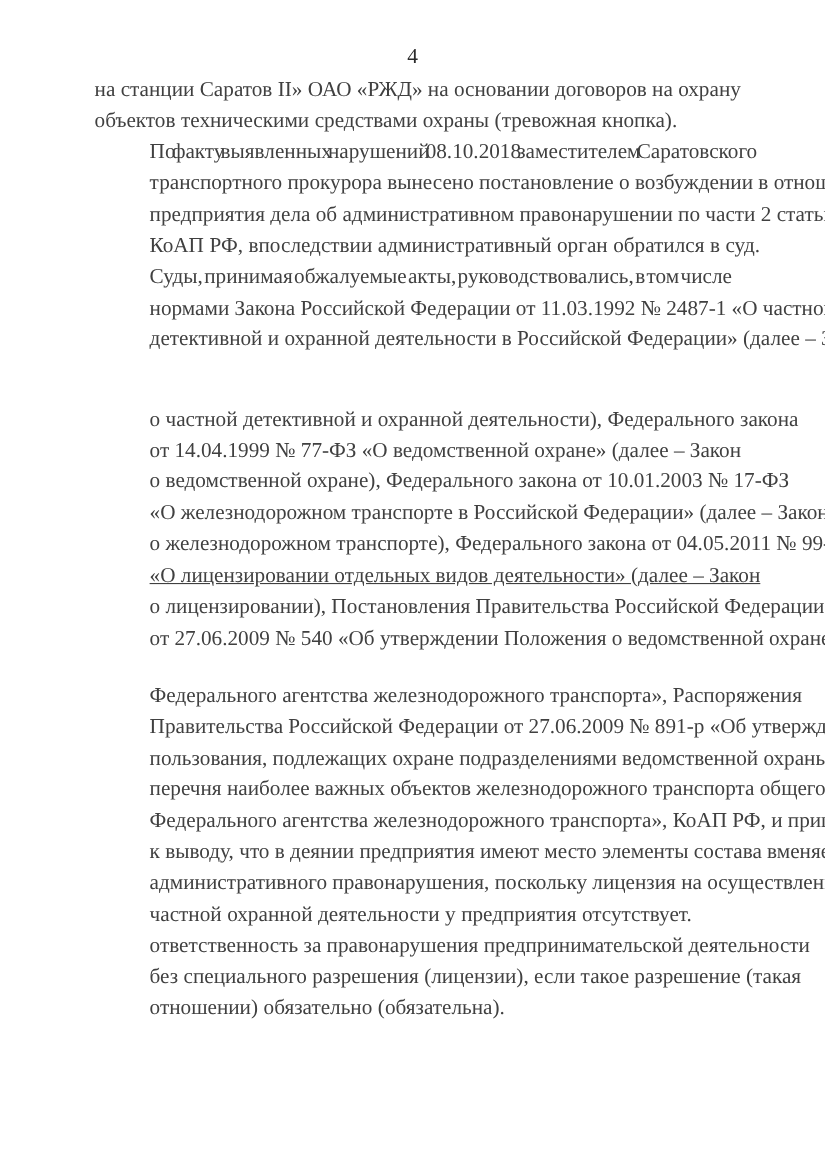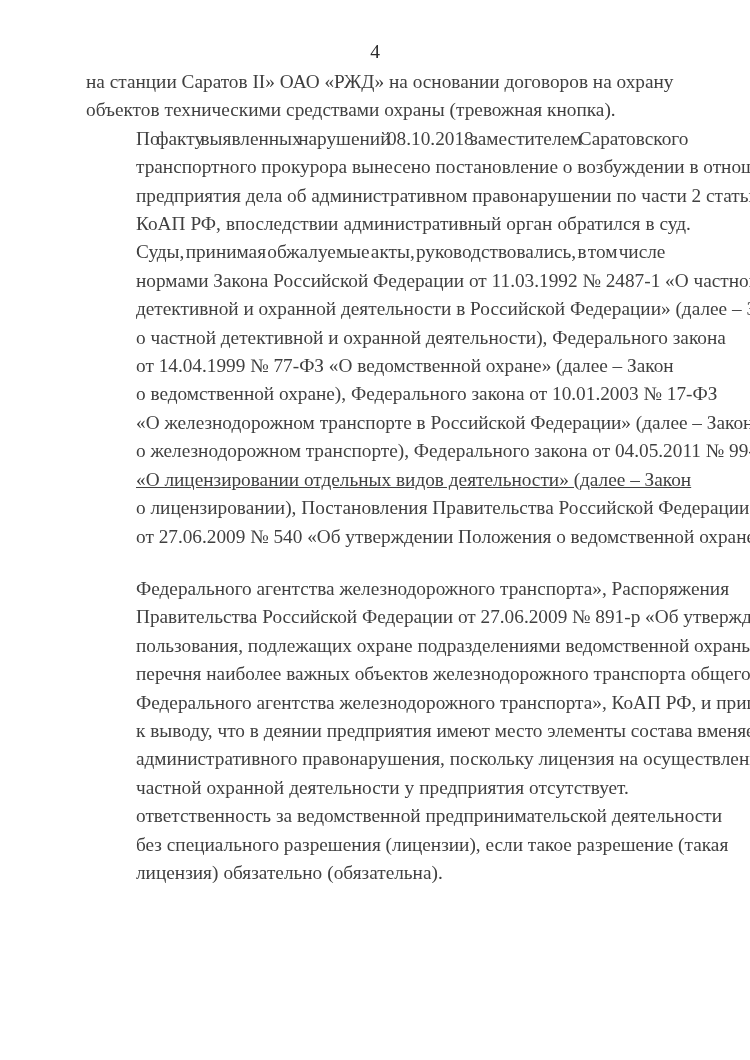--- a/index.html
+++ b/index.html
@@ -87,39 +87,39 @@
       <span class="line" style="text-indent: 50px; word-spacing: -8.333px;">По факту выявленных нарушений 08.10.2018 заместителем Саратовского</span>
       <span class="line" style="word-spacing: 0px;">транспортного прокурора вынесено постановление о возбуждении в отношении</span>
       <span class="line" style="word-spacing: 0px;">предприятия дела об административном правонарушении по части 2 статьи 14.1</span>
       <span class="line">КоАП РФ, впоследствии административный орган обратился в суд.</span>
     </p>
 
     <p class="para flush">
       <span class="line" style="text-indent: 50px; word-spacing: -3.571px;">Суды,  принимая  обжалуемые  акты,  руководствовались,  в  том  числе</span>
       <span class="line" style="word-spacing: 0px;">нормами Закона Российской Федерации от 11.03.1992 № 2487-1 «О частной</span>
       <span class="line" style="word-spacing: 0px;">детективной и охранной деятельности в Российской Федерации» (далее – Закон</span>
-      <span class="line" style="word-spacing: 0px;">о  частной  детективной  и  охранной  деятельности),  Федерального  закона</span>
+      <span class="line" style="word-spacing: 0px; margin-top: 44px;">о  частной  детективной  и  охранной  деятельности),  Федерального  закона</span>
       <span class="line" style="word-spacing: 0px;">от 14.04.1999   № 77-ФЗ   «О   ведомственной   охране»   (далее –   Закон</span>
       <span class="line" style="word-spacing: 0px;">о ведомственной  охране),  Федерального  закона  от 10.01.2003   № 17-ФЗ</span>
       <span class="line" style="word-spacing: 0px;">«О железнодорожном  транспорте  в  Российской  Федерации»  (далее –  Закон</span>
       <span class="line" style="word-spacing: 0px;">о железнодорожном транспорте), Федерального закона от 04.05.2011 № 99-ФЗ</span>
       <span class="line" style="word-spacing: 0px; text-decoration: underline;">«О   лицензировании   отдельных   видов   деятельности»   (далее –   Закон</span>
       <span class="line" style="word-spacing: 0px;">о лицензировании),  Постановления  Правительства  Российской  Федерации</span>
       <span class="line" style="word-spacing: 0px;">от 27.06.2009  № 540  «Об утверждении Положения о ведомственной охране</span>
       <span class="line" style="word-spacing: 0px; margin-top: 24px;">Федерального   агентства   железнодорожного   транспорта»,   Распоряжения</span>
       <span class="line" style="word-spacing: 0px;">Правительства Российской Федерации от 27.06.2009 № 891-р «Об утверждении</span>
       <span class="line" style="word-spacing: 0px;">пользования,  подлежащих  охране  подразделениями  ведомственной  охраны</span>
       <span class="line" style="word-spacing: 0px;">перечня  наиболее  важных  объектов  железнодорожного  транспорта  общего</span>
       <span class="line" style="word-spacing: 0px;">Федерального агентства железнодорожного транспорта», КоАП РФ, и пришли</span>
       <span class="line" style="word-spacing: 0px;">к выводу, что в деянии предприятия имеют место элементы состава вменяемого</span>
       <span class="line" style="word-spacing: 0px;">административного  правонарушения,  поскольку  лицензия  на  осуществление</span>
       <span class="line">частной охранной деятельности у предприятия отсутствует.</span>
     </p>
 
 
     <p class="para flush">
-      <span class="line" style="word-spacing: 0px;">ответственность   за   ведомственной   предпринимательской   деятельности</span>
+      <span class="line" style="word-spacing: 0px;">ответственность   за   правонарушения   предпринимательской   деятельности</span>
       <span class="line" style="word-spacing: 0px;">без специального  разрешения  (лицензии),  если  такое  разрешение  (такая</span>
-      <span class="line">лицензия) обязательно (обязательна).</span>
+      <span class="line">отношении) обязательно (обязательна).</span>
     </p>
 
   </div>
 </div>
 
 </body></html>

